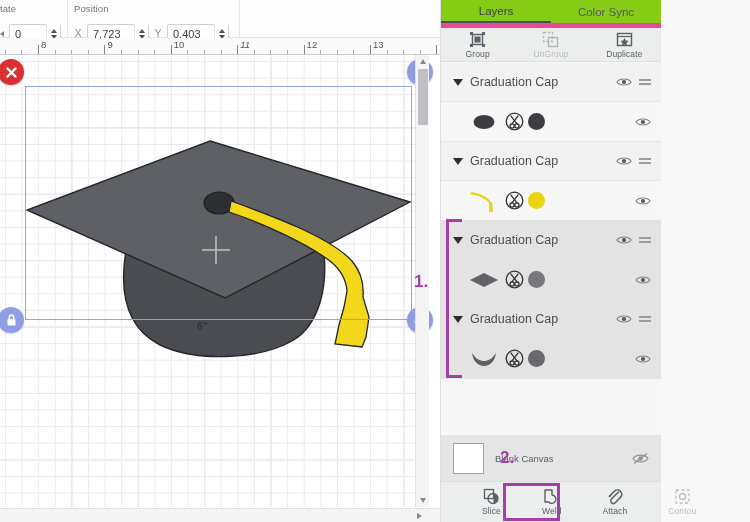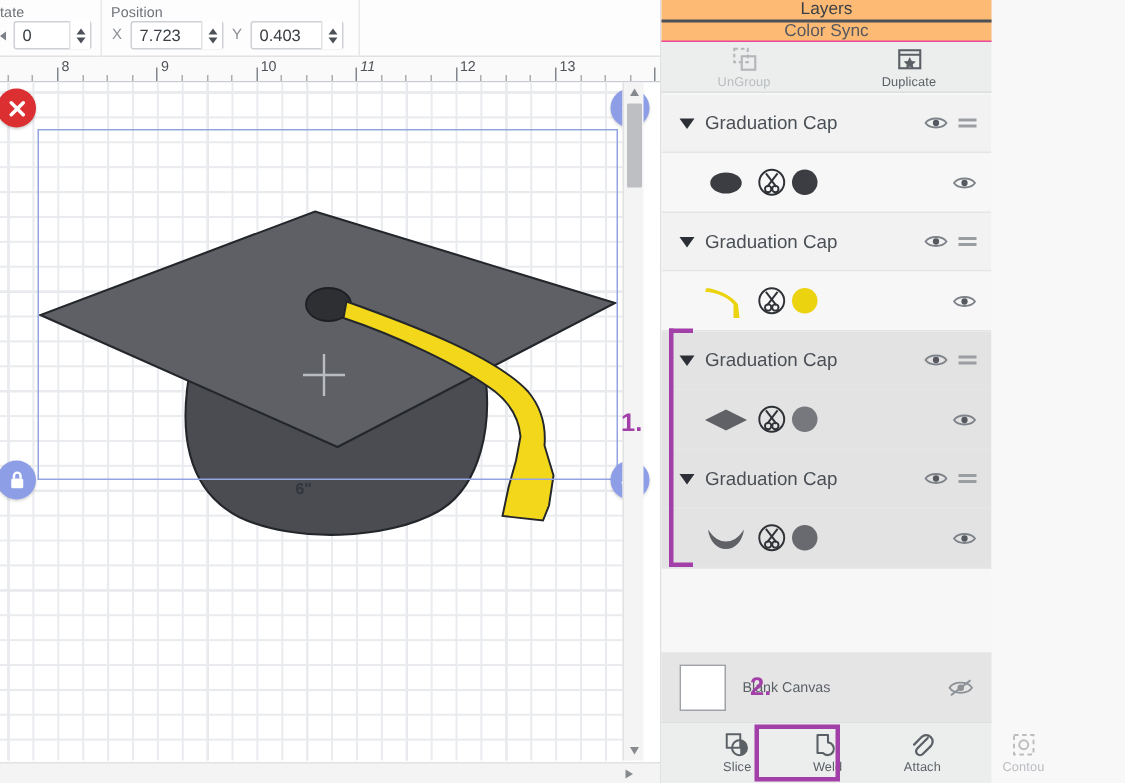--- a/index.html
+++ b/index.html
@@ -16,21 +16,21 @@
     position: absolute; left: 0; top: 0; width: 440px; height: 38px;
     background: #fdfdfd; border-bottom: 1px solid #e2e2e2;
     display: flex; align-items: flex-start;
   }
   .prop-group {
     height: 38px; padding: 3px 10px 0 6px;
     border-right: 1px solid #e8e8e8;
     display: flex; flex-direction: column; justify-content: flex-start;
   }
   .prop-group.first { padding-left: 0; width: 68px; }
-  .prop-label { font-size: 9.5px; color: #6e7379; letter-spacing: .1px; margin-bottom: 0; }
+  .prop-label { font-size: 9.5px; color: #6e7379; letter-spacing: .1px; margin-bottom: 10px; }
   .prop-row { display: flex; align-items: center; gap: 5px; }
   .axis-letter { font-size: 10px; color: #8a8f95; width: 8px; text-align: center; }
   .numbox {
     display: flex; align-items: center;
     border: 1px solid #cdd1d6; border-radius: 2px; background: #fff;
     height: 19px;
   }
   .numbox input {
     border: 0; outline: 0; width: 46px; height: 17px;
     font-family: "Liberation Sans", sans-serif;
@@ -118,21 +118,21 @@
   .sc-arrow-rt { position: absolute; right: 18px; top: 4px; width: 0; height: 0;
     border-top: 3.5px solid transparent; border-bottom: 3.5px solid transparent; border-left: 5px solid #86898d; }
 
   
   .panel {
     position: absolute; left: 440px; top: 0; width: 310px; height: 522px;
     background: #f8f8f8; border-left: 1px solid #dddfe1;
   }
   .panel-inner { position: absolute; left: 0; top: 0; width: 220px; height: 522px; background: #f7f7f7; }
 
-  .tabs { display: flex; height: 28px; border-bottom: 1px solid #ec4899; background: #fdba74; flex-direction: column; }
+  .tabs { display: flex; height: 28px; border-bottom: 5px solid #ec4899; background: #84cc16; }
   .tab {
     flex: 1; display: flex; align-items: center; justify-content: center;
     font-size: 11.5px; color: #55595f; cursor: pointer;
   }
   .tab.active { color: #3a3f45; border-bottom: 2px solid #4a5056; }
 
   .tools { display: flex; height: 34px; background: #eceded; border-bottom: 1px solid #dcdee0; }
   .tool {
     flex: 1; display: flex; flex-direction: column; align-items: center;
     justify-content: center; gap: 1px; cursor: pointer;
@@ -336,20 +336,31 @@
 
   <div class="panel">
     <div class="panel-inner">
 
       <div class="tabs">
         <div class="tab active">Layers</div>
         <div class="tab">Color Sync</div>
       </div>
 
       <div class="tools">
+        <div class="tool">
+          <svg width="17" height="17" viewBox="0 0 17 17">
+            <rect x="3.5" y="3.5" width="10" height="10" fill="none" stroke="#5b6066" stroke-width="1.4"></rect>
+            <rect x="5.5" y="5.5" width="6" height="6" fill="#5b6066"></rect>
+            <rect x="1" y="1" width="3" height="3" fill="#5b6066"></rect>
+              <rect x="13" y="1" width="3" height="3" fill="#5b6066"></rect>
+            <rect x="1" y="13" width="3" height="3" fill="#5b6066"></rect>
+              <rect x="13" y="13" width="3" height="3" fill="#5b6066"></rect>
+          </svg>
+          <span class="tool-label">Group</span>
+        </div>
         <div class="tool disabled">
           <svg width="17" height="17" viewBox="0 0 17 17">
             <rect x="1.5" y="1.5" width="9" height="9" fill="none" stroke="#5b6066" stroke-width="1.4" stroke-dasharray="2.5 1.8"></rect>
             <rect x="6.5" y="6.5" width="9" height="9" fill="none" stroke="#5b6066" stroke-width="1.4"></rect>
           </svg>
           <span class="tool-label">UnGroup</span>
         </div>
         <div class="tool">
           <svg width="17" height="17" viewBox="0 0 17 17">
             <rect x="1.5" y="2.5" width="14" height="12" fill="none" stroke="#5b6066" stroke-width="1.4"></rect>

